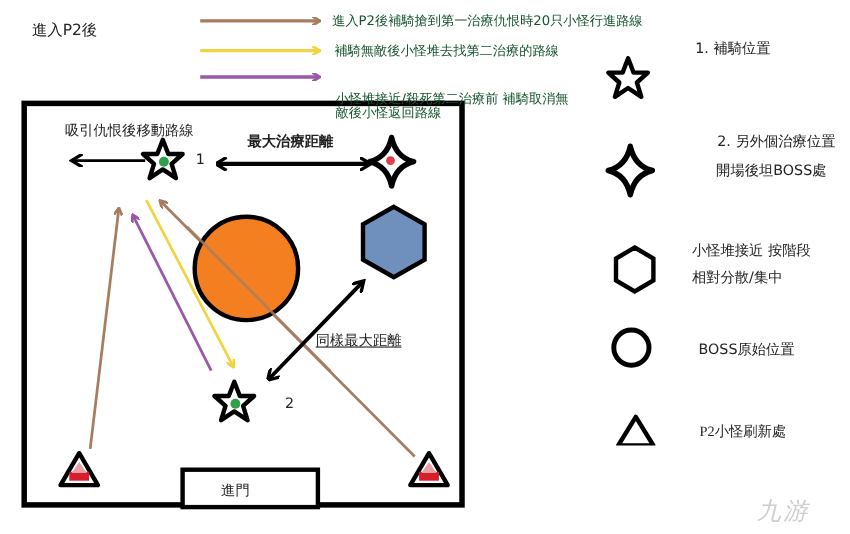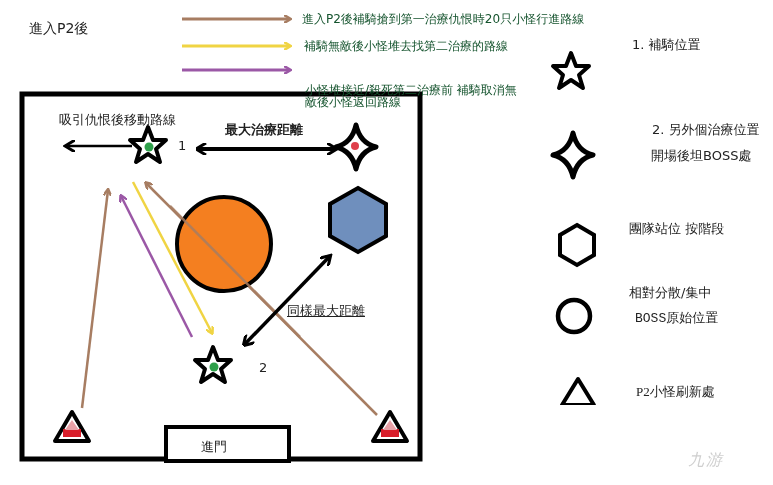--- a/index.html
+++ b/index.html
@@ -2,21 +2,21 @@
 <html><head>
 <meta charset="utf-8">
 <style>
   html, body { margin:0; padding:0; background:#ffffff; }
   body { width:773px; height:485px; position:relative; overflow:hidden;
          font-family:"DejaVu Sans","Liberation Sans",sans-serif; color:#222; }
   .abs { position:absolute; }
   .txt { font-size:13px; white-space:nowrap; line-height:16px; }
   .purple { color:#14532d; font-size:12px; }
   svg.layer { position:absolute; left:0; top:0; }
-  .watermark { color:#cfcfcf; font-size:16px; font-style:italic; letter-spacing:2px; }
+  .watermark { color:#cfcfcf; font-size:22px; font-style:italic; letter-spacing:2px; }
 </style>
 </head>
 <body>
 
 <svg class="layer" width="773" height="485" viewBox="0 0 773 485">
   <defs>
     <marker id="mBrown" markerWidth="8" markerHeight="8" refX="6" refY="4" orient="auto" markerUnits="userSpaceOnUse">
       <path d="M0,0 L7,4 L0,8" fill="none" stroke="#a77d62" stroke-width="2.5"></path>
     </marker>
     <marker id="mYellow" markerWidth="8" markerHeight="8" refX="6" refY="4" orient="auto" markerUnits="userSpaceOnUse">
@@ -136,18 +136,18 @@
 <div class="abs txt" style="left:35px;top:112px;padding-left:24px;">吸引仇恨後移動路線</div>
 <div class="abs txt" style="left:225px;top:122px;font-weight:bold;">最大治療距離</div>
 <div class="abs txt" style="left:178px;top:138px;">1</div>
 <div class="abs txt" style="left:287px;top:303px;text-decoration:underline;">同樣最大距離</div>
 <div class="abs txt" style="left:259px;top:360px;">2</div>
 <div class="abs txt" style="left:201px;top:439px;">進門</div>
 
 <div class="abs txt" style="left:632px;top:37px;">1. 補騎位置</div>
 <div class="abs txt" style="left:652px;top:78px;margin-top:44px;">2. 另外個治療位置</div>
 <div class="abs txt" style="left:627px;top:148px;padding-left:24px;">開場後坦BOSS處</div>
-<div class="abs txt" style="left:629px;top:221px;">團隊站位 按階段</div>
-<div class="abs txt" style="left:629px;top:245px;margin-top:40px;">相對分散/集中</div>
-<div class="abs txt" style="left:635px;top:311px;font-family:Liberation Mono, monospace;">BOSS原始位置</div>
+<div class="abs txt" style="left:629px;top:221px;">小怪堆接近 按階段</div>
+<div class="abs txt" style="left:629px;top:245px;">相對分散/集中</div>
+<div class="abs txt" style="left:635px;top:311px;">BOSS原始位置</div>
 <div class="abs txt" style="left:636px;top:384px;font-family:Liberation Serif, serif;">P2小怪刷新處</div>
 
 <div class="abs watermark" style="left:688px;top:450px;">九游</div>
 
 </body></html>

